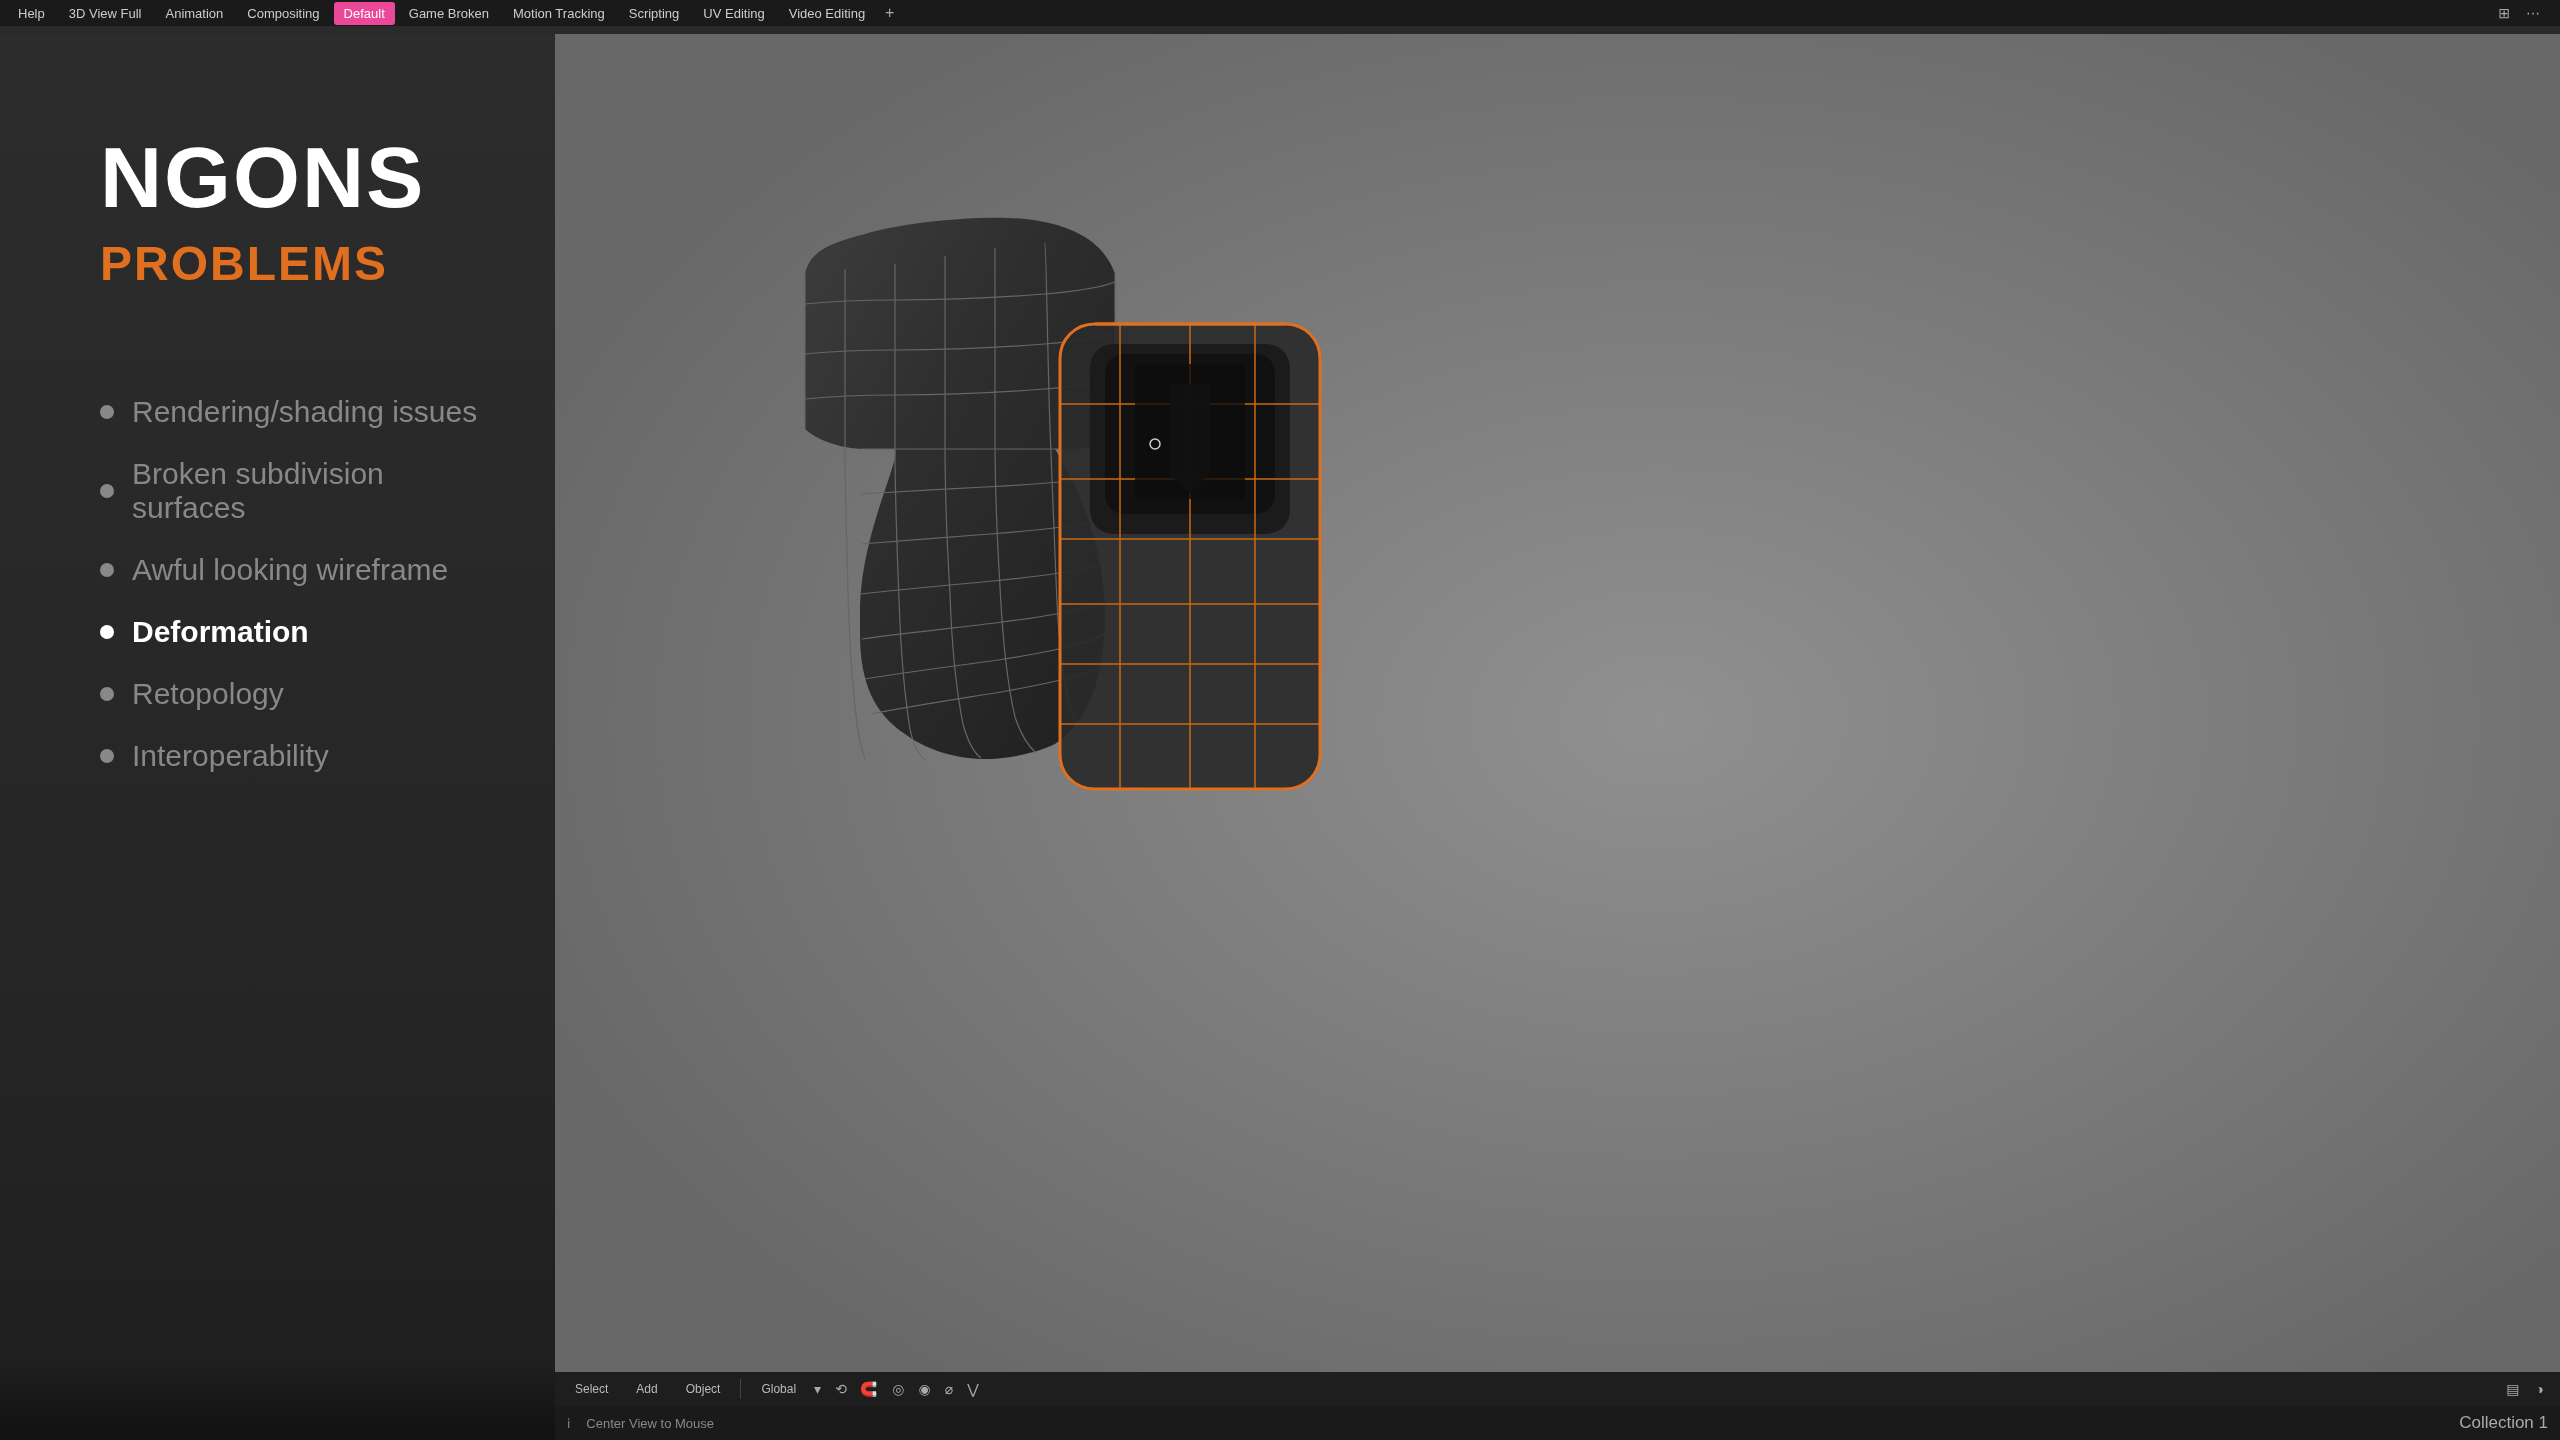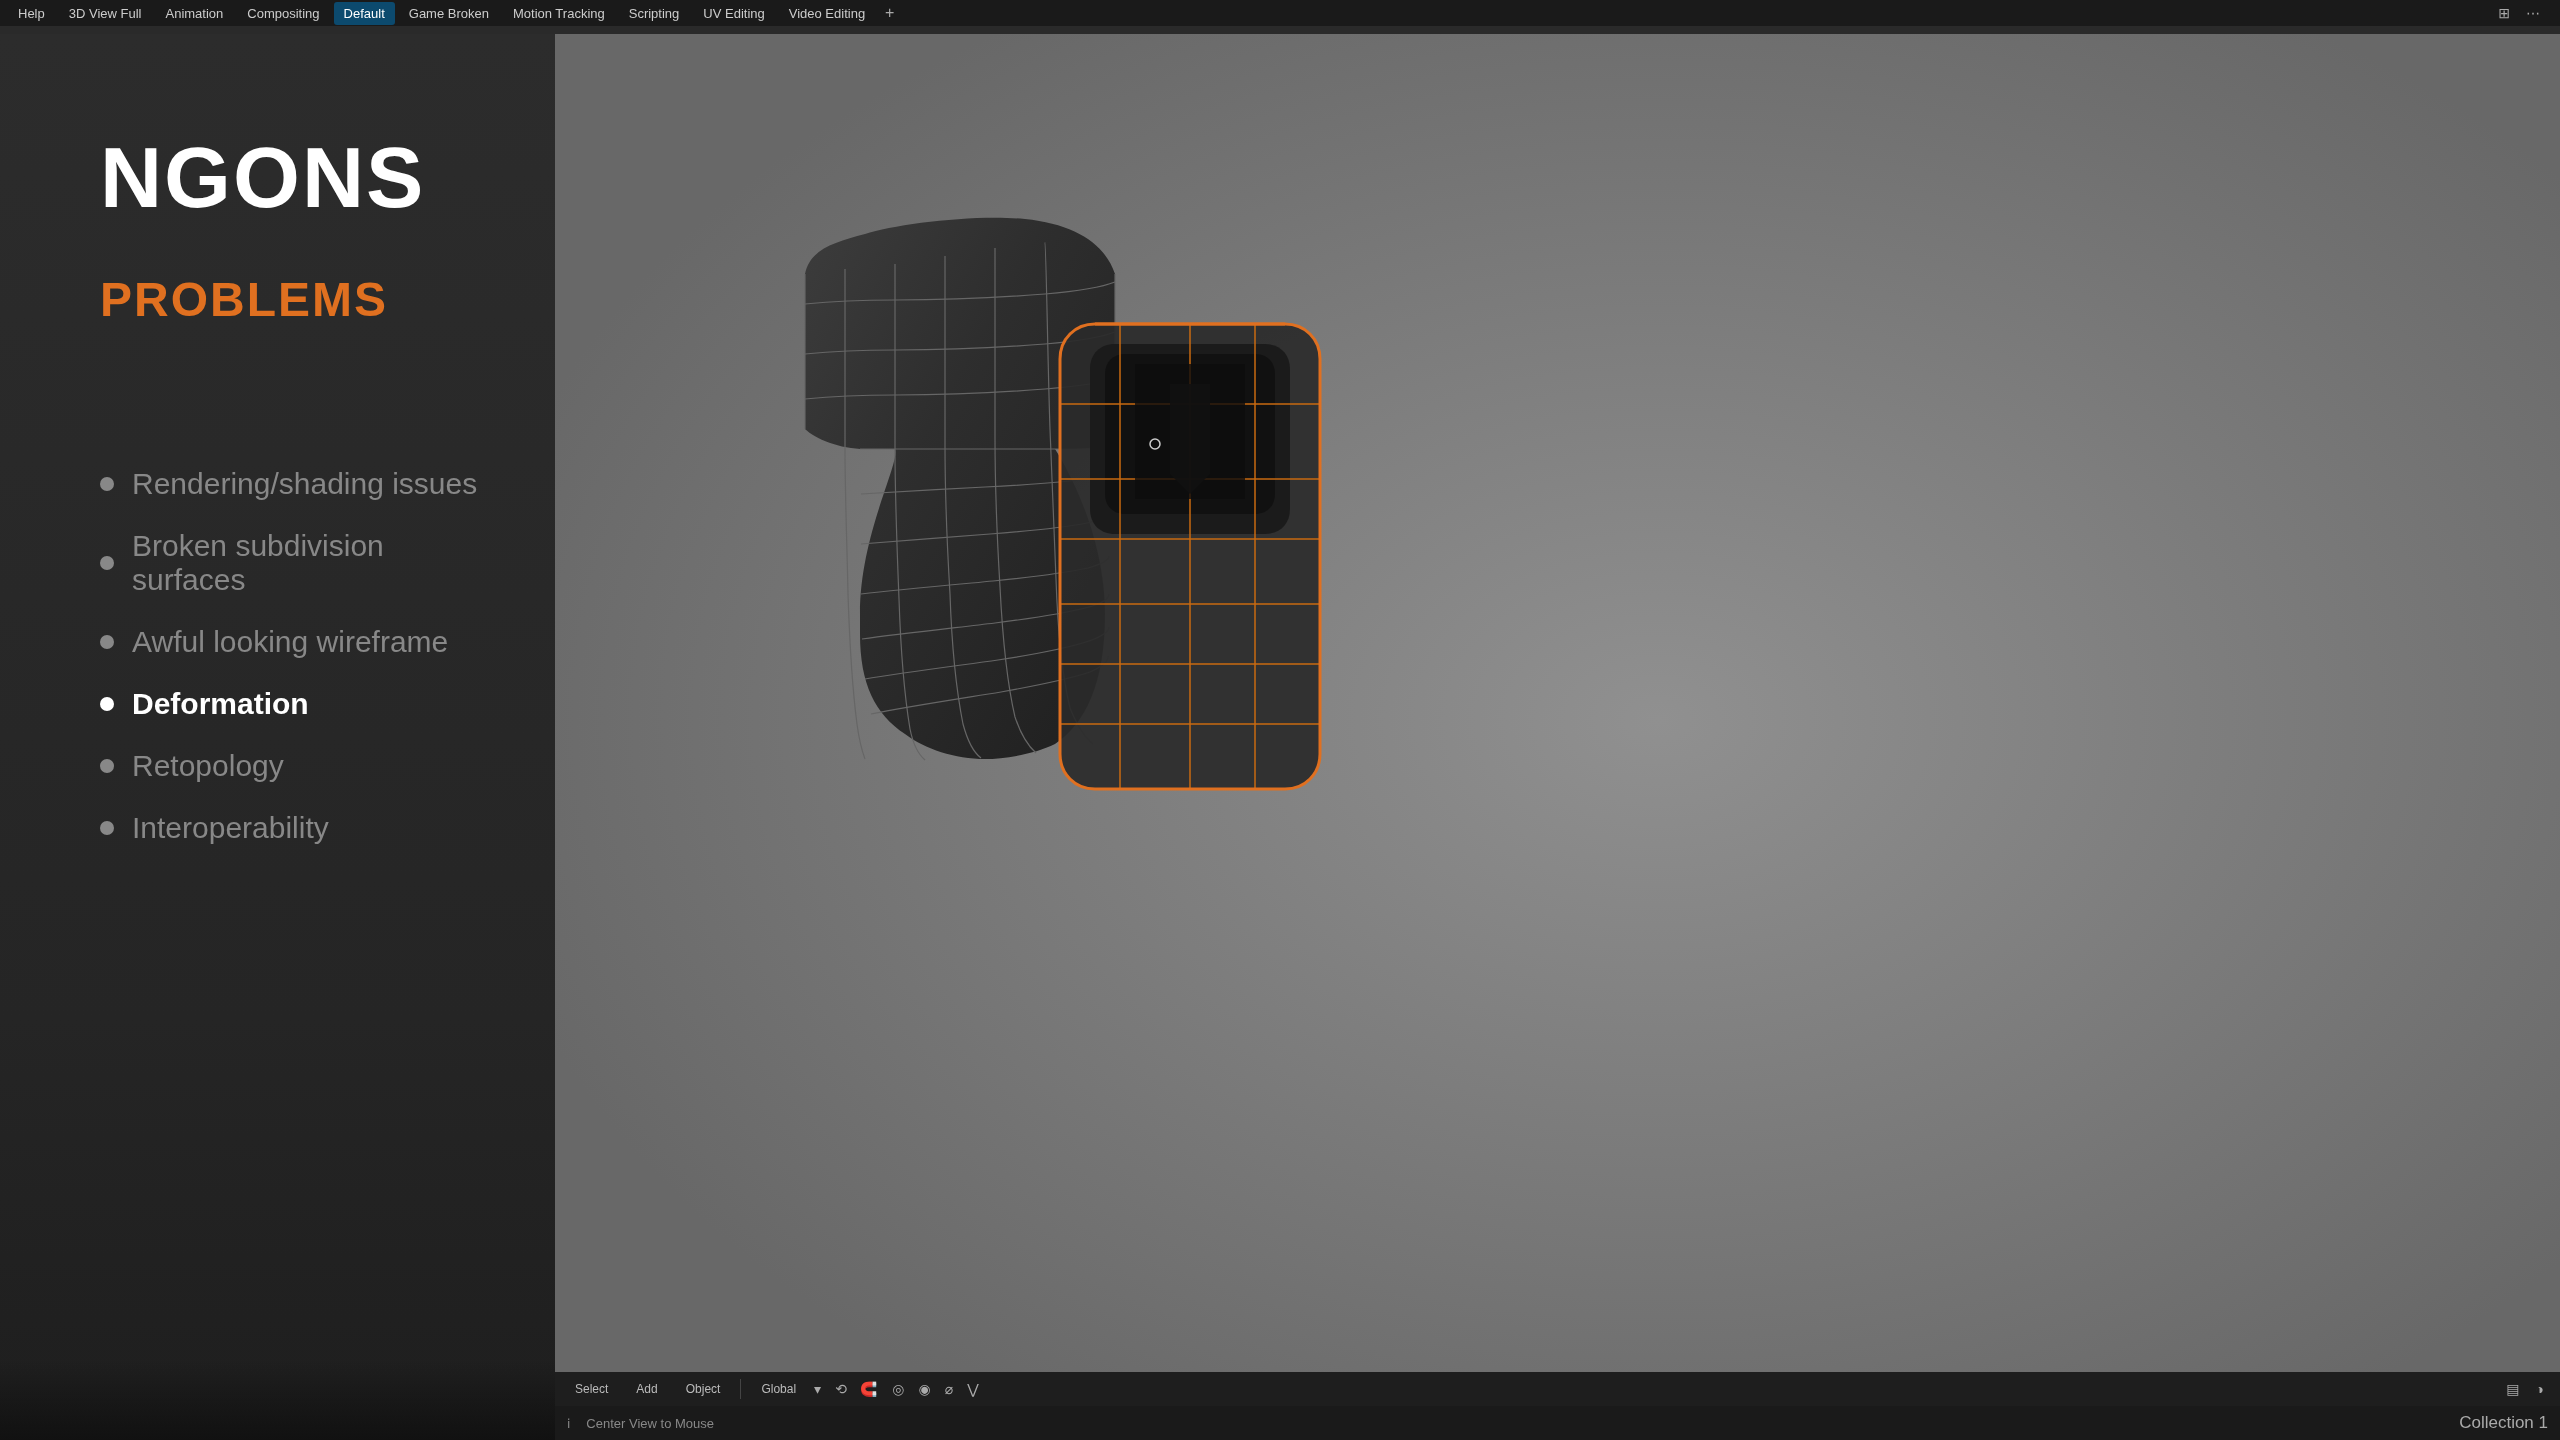--- a/index.html
+++ b/index.html
@@ -30,21 +30,21 @@
     .menu-item {
       color: #ccc;
       font-size: 13px;
       padding: 4px 10px;
       cursor: pointer;
       border-radius: 3px;
       white-space: nowrap;
     }
 
     .menu-item.active {
-      background: #0c4a6e;
+      background: #ec4899;
       color: #fff;
     }
 
     .menu-plus {
       color: #aaa;
       font-size: 16px;
       padding: 2px 6px;
       cursor: pointer;
     }
 
@@ -68,21 +68,20 @@
     #left-panel {
       position: absolute;
       top: 34px;
       left: 0;
       width: 555px;
       height: 1406px;
       background: linear-gradient(180deg, #2c2c2c 0%, #252525 70%, #1e1e1e 100%);
       display: flex;
       flex-direction: column;
       padding: 100px 60px 60px 100px;
-      gap: 36px;
     }
 
     #left-panel::after {
       content: '';
       position: absolute;
       bottom: 0;
       left: 0;
       right: 0;
       height: 80px;
       background: linear-gradient(to bottom, transparent, #111);

